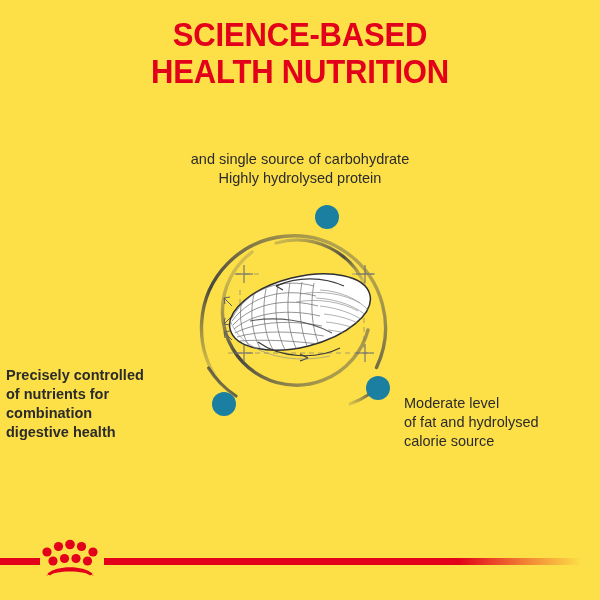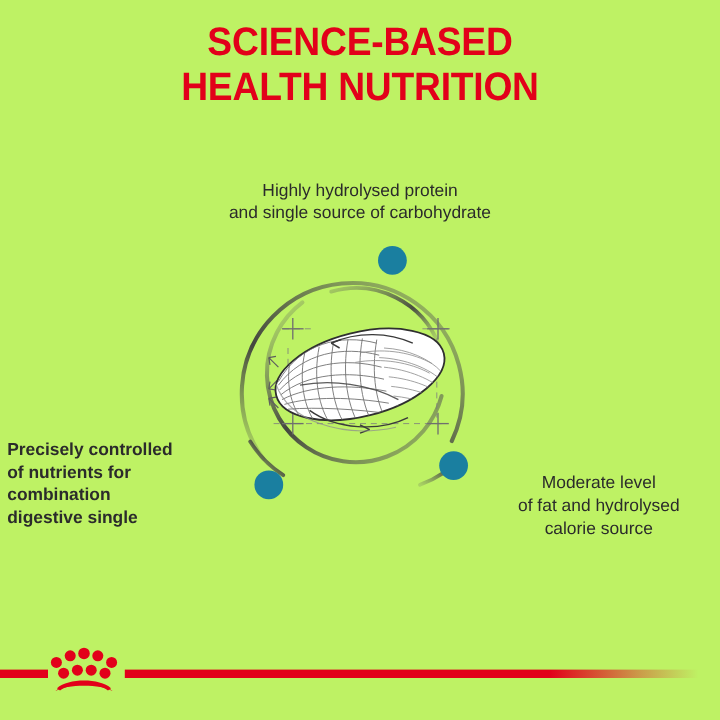--- a/index.html
+++ b/index.html
@@ -4,21 +4,21 @@
 <style>
   html, body {
     margin: 0;
     padding: 0;
     background: #ffffff;
   }
   #page {
     position: relative;
     width: 600px;
     height: 600px;
-    background: #bef264;
+    background: #fde047;
     overflow: hidden;
     font-family: "Liberation Sans", sans-serif;
   }
 
   
   #headline {
     position: absolute;
     top: 16px;
     left: 0;
     width: 600px;
@@ -55,21 +55,21 @@
     top: 366px;
     left: 6px;
     width: 180px;
     text-align: left;
     font-weight: bold;
   }
   #callout-right {
     top: 394px;
     left: 404px;
     width: 190px;
-    text-align: center;
+    text-align: left;
   }
 
   
   #graphic {
     position: absolute;
     left: 180px;
     top: 190px;
     width: 240px;
     height: 240px;
   }
@@ -89,29 +89,29 @@
 <body>
 
 <div id="page">
 
   <div id="headline">
     <span class="hl-line">SCIENCE-BASED</span>
     <span class="hl-line">HEALTH NUTRITION</span>
   </div>
 
   <div class="callout" id="callout-top">
+    <span>and single source of carbohydrate</span>
     <span>Highly hydrolysed protein</span>
-    <span>and single source of carbohydrate</span>
   </div>
 
   <div class="callout" id="callout-left">
     <span>Precisely controlled</span>
     <span>of nutrients for</span>
     <span>combination</span>
-    <span>digestive single</span>
+    <span>digestive health</span>
   </div>
 
   <div class="callout" id="callout-right">
     <span>Moderate level</span>
     <span>of fat and hydrolysed</span>
     <span>calorie source</span>
   </div>
 
   <div id="graphic">
     <svg width="240" height="240" viewBox="0 0 240 240" xmlns="http://www.w3.org/2000/svg">

